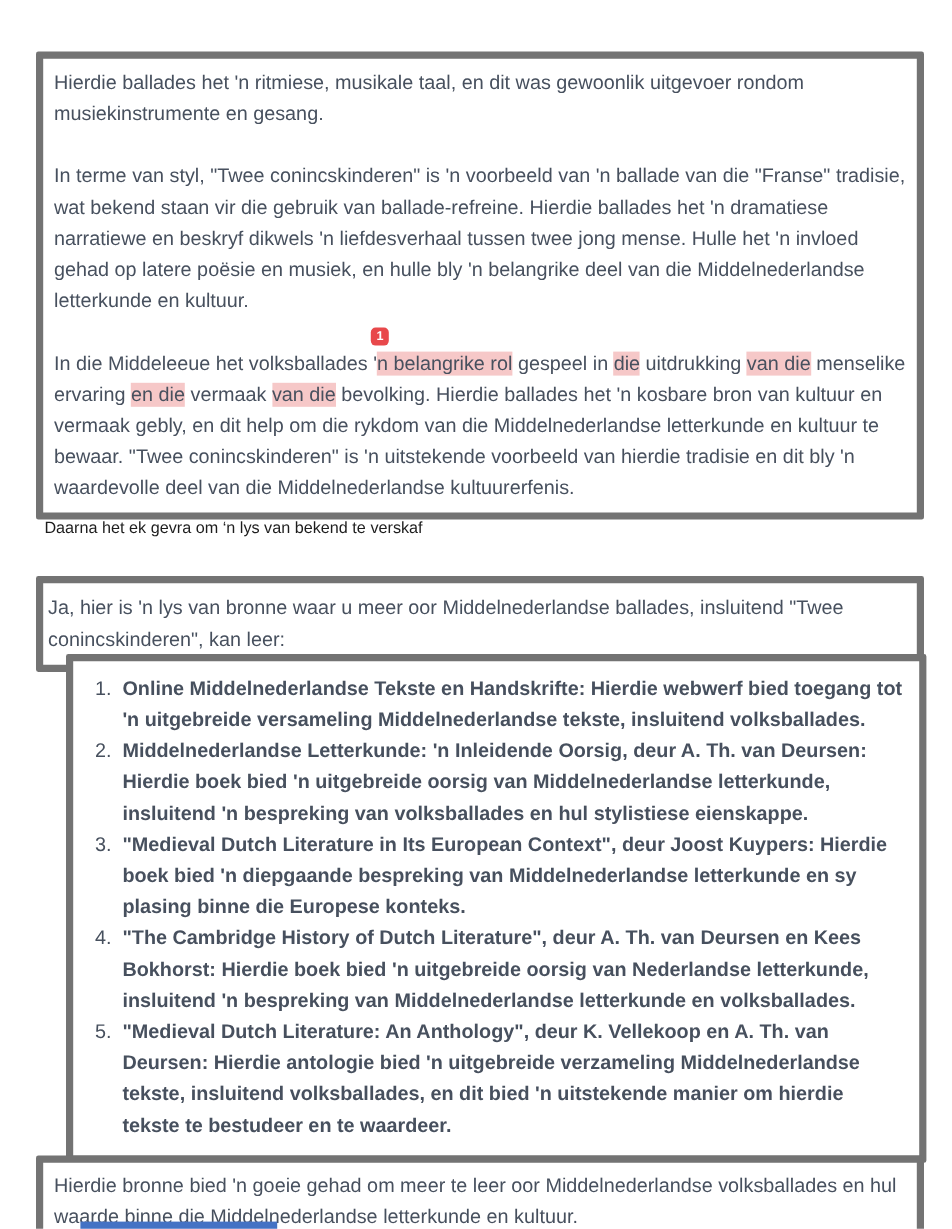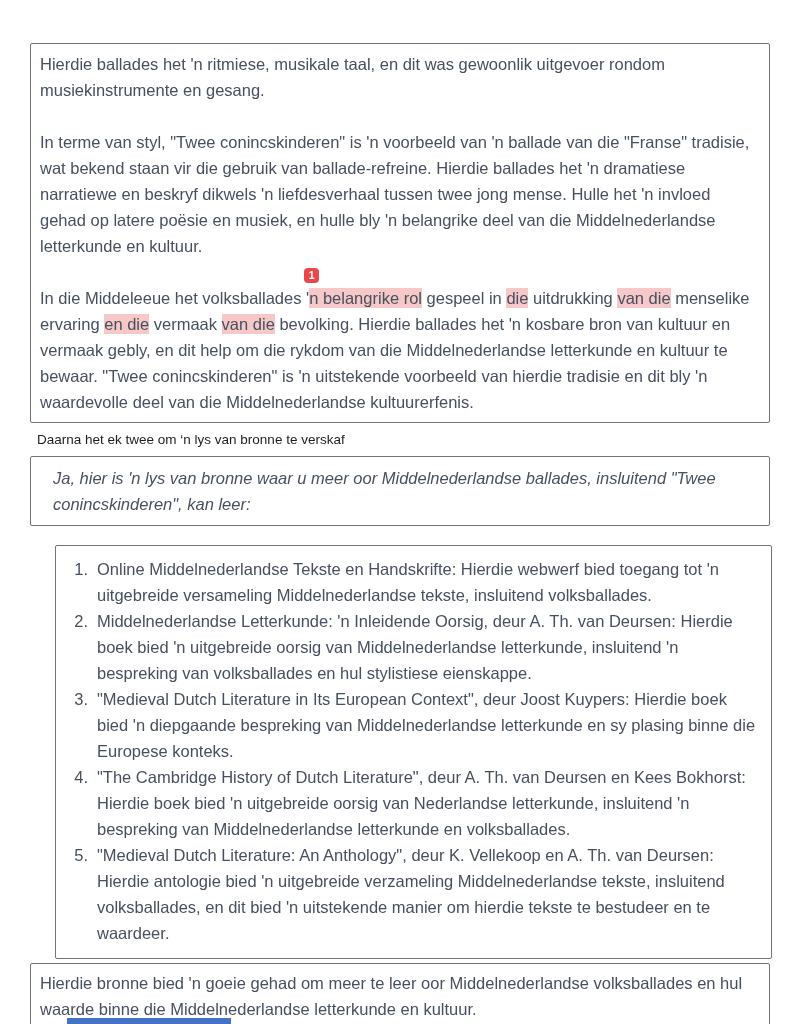--- a/index.html
+++ b/index.html
@@ -8,37 +8,37 @@
     height: 1024px;
     position: relative;
     background: #ffffff;
     font-family: "Liberation Sans", sans-serif;
     overflow: hidden;
   }
   .box {
     position: absolute;
     box-sizing: border-box;
     background: #ffffff;
-    border: 1px solid #737373;
+    border: 6px solid #737373;
     border-radius: 2px;
     color: #47505e;
     font-size: 16.5px;
     line-height: 26px;
   }
   .box p { margin: 0 0 26px 0; }
   .box p:last-child { margin-bottom: 0; }
   #paragraphs-box { left: 30px; top: 43px; width: 740px; padding: 7px 9px; }
   #query-line {
     position: absolute;
     left: 37px; top: 431px; width: 700px;
     color: #1d1d1d;
     font-size: 13.5px;
     line-height: 18px;
   }
-  #intro-box { left: 30px; top: 456px; width: 740px; padding: 8px 22px; font-style: italic; }
+  #intro-box { left: 30px; top: 480px; width: 740px; padding: 8px 4px; }
   #sources-box { left: 55px; top: 545px; width: 717px; padding: 10px 12px 12px 12px; }
   #footer-box { left: 30px; top: 963px; width: 740px; padding: 6px 9px; }
   .hl {
     background: #f6c8c8;
     padding: 1px 0;
   }
   .hl-anchor { position: relative; }
   .badge {
     position: absolute;
     top: -20px; left: -5px;
@@ -51,38 +51,38 @@
     text-align: center;
     border-radius: 4px;
     font-weight: bold;
   }
   .src-row { display: flex; align-items: flex-start; }
   .src-num {
     flex: 0 0 20px;
     text-align: right;
     margin-right: 9px;
   }
-  .src-text { flex: 1; }
+  .src-text { flex: 1; font-weight: bold; }
   #bottom-blue-bar {
     position: absolute;
     left: 67px; top: 1018px;
     width: 164px; height: 8px;
     background: #4472c4;
   }
 </style>
 </head>
 <body>
 
 <div id="paragraphs-box" class="box">
   <p>Hierdie ballades het 'n ritmiese, musikale taal, en dit was gewoonlik uitgevoer rondom musiekinstrumente en gesang.</p>
   <p>In terme van styl, "Twee conincskinderen" is 'n voorbeeld van 'n ballade van die "Franse" tradisie, wat bekend staan vir die gebruik van ballade-refreine. Hierdie ballades het 'n dramatiese narratiewe en beskryf dikwels 'n liefdesverhaal tussen twee jong mense. Hulle het 'n invloed gehad op latere poësie en musiek, en hulle bly 'n belangrike deel van die Middelnederlandse letterkunde en kultuur.</p>
   <p><span>In die Middeleeue het volksballades '</span><span class="hl hl-anchor"><span class="badge">1</span><span>n belangrike rol</span></span><span> gespeel in </span><span class="hl">die</span><span> uitdrukking </span><span class="hl">van die</span><span> menselike ervaring </span><span class="hl">en die</span><span> vermaak </span><span class="hl">van die</span><span> bevolking. Hierdie ballades het 'n kosbare bron van kultuur en vermaak gebly, en dit help om die rykdom van die Middelnederlandse letterkunde en kultuur te bewaar. "Twee conincskinderen" is 'n uitstekende voorbeeld van hierdie tradisie en dit bly 'n waardevolle deel van die Middelnederlandse kultuurerfenis.</span></p>
 </div>
 
-<div id="query-line">Daarna het ek twee om ‘n lys van bronne te verskaf</div>
+<div id="query-line">Daarna het ek gevra om ‘n lys van bekend te verskaf</div>
 
 <div id="intro-box" class="box">
   <p>Ja, hier is 'n lys van bronne waar u meer oor Middelnederlandse ballades, insluitend "Twee conincskinderen", kan leer:</p>
 </div>
 
 <div id="sources-box" class="box">
   <div class="src-row">
     <span class="src-num">1.</span>
     <span class="src-text">Online Middelnederlandse Tekste en Handskrifte: Hierdie webwerf bied toegang tot 'n uitgebreide versameling Middelnederlandse tekste, insluitend volksballades.</span>
   </div>

